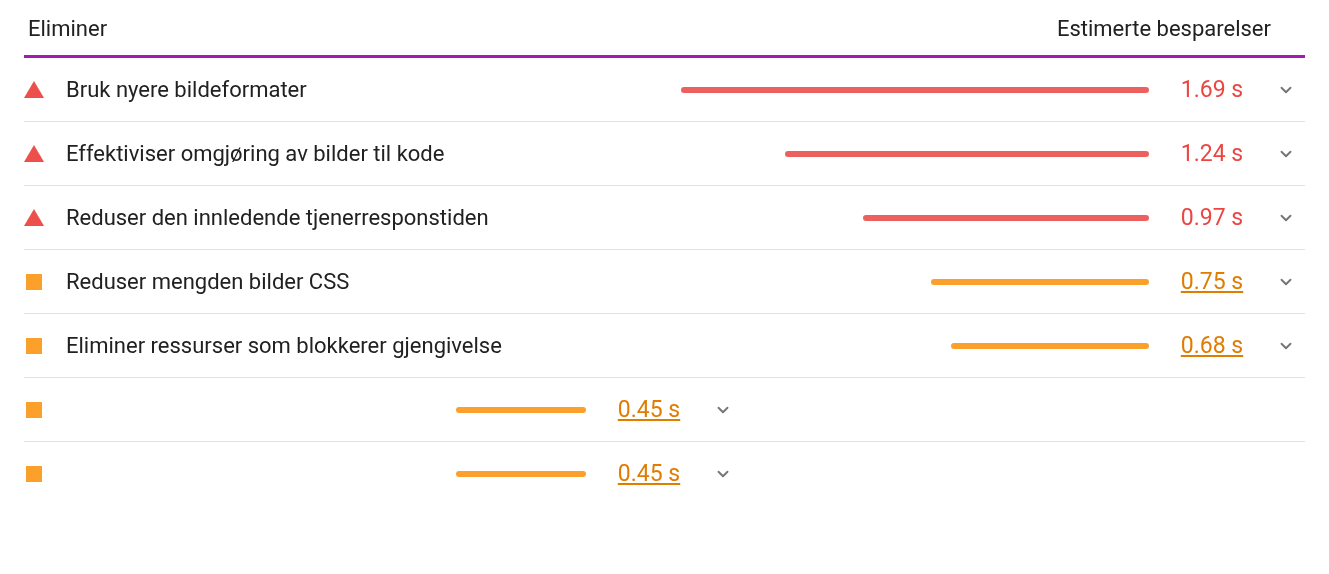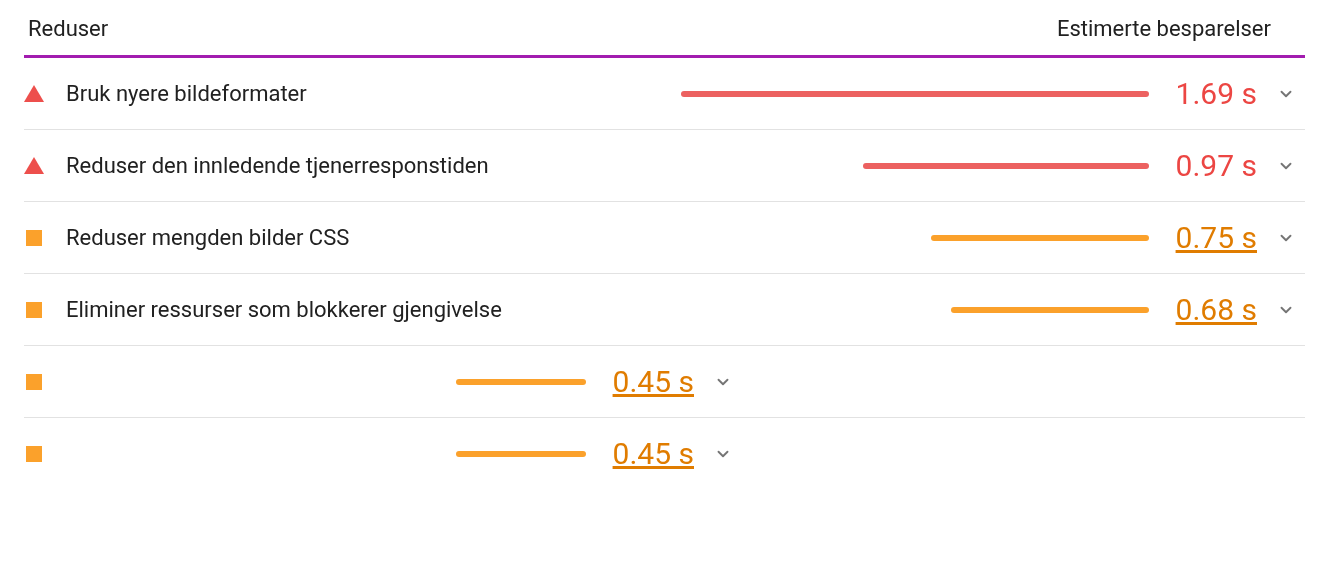--- a/index.html
+++ b/index.html
@@ -63,52 +63,67 @@
     position: absolute;
     right: 0;
     top: 0;
     height: 6px;
     border-radius: 3px;
   }
   .bar-red { background: #ec6160; }
   .bar-orange { background: #fba12b; }
   .value {
     flex: 0 0 90px;
-    text-align: right;
-    font-size: 30px;
+    text-align: center;
+    font-size: 23px;
     font-weight: 400;
     white-space: nowrap;
   }
   .value-red { color: #ec4643; }
   .value-orange { color: #e07c00; text-decoration: underline; }
   .chevron {
     flex: 0 0 30px;
     text-align: center;
     margin-left: 14px;
   }
   .chevron svg { display: block; margin: 0 auto; }
 </style>
 </head>
 <body>
 
 <div class="wrap">
   <div class="header-row">
-    <div class="header-left">Reduser</div>
+    <div class="header-left">Eliminer</div>
     <div class="header-right">Estimerte besparelser</div>
   </div>
   <div id="rows">
       <div class="row">
         <div class="sev-icon">
           <div class="triangle-red"></div>
         </div>
         <div class="label">Bruk nyere bildeformater</div>
         <div class="bar-track">
           <div class="bar-fill bar-red" style="width: 90%;"></div>
         </div>
         <div class="value value-red">1.69 s</div>
+        <div class="chevron">
+          <svg width="18" height="18" viewBox="0 0 24 24" fill="none" stroke="#757575" stroke-width="2.5" stroke-linecap="round" stroke-linejoin="round">
+            <polyline points="6 9 12 15 18 9"></polyline>
+          </svg>
+        </div>
+      </div>
+      <div class="row">
+        <div class="sev-icon">
+          <div class="triangle-red"></div>
+        </div>
+        <div class="label">Effektiviser omgjøring av bilder til kode</div>
+        <div class="bar-track">
+          <div class="bar-fill bar-red" style="width: 70%;"></div>
+        </div>
+        <div class="value value-red">1.24 s</div>
         <div class="chevron">
           <svg width="18" height="18" viewBox="0 0 24 24" fill="none" stroke="#757575" stroke-width="2.5" stroke-linecap="round" stroke-linejoin="round">
             <polyline points="6 9 12 15 18 9"></polyline>
           </svg>
         </div>
       </div>
       <div class="row">
         <div class="sev-icon">
           <div class="triangle-red"></div>
         </div>

